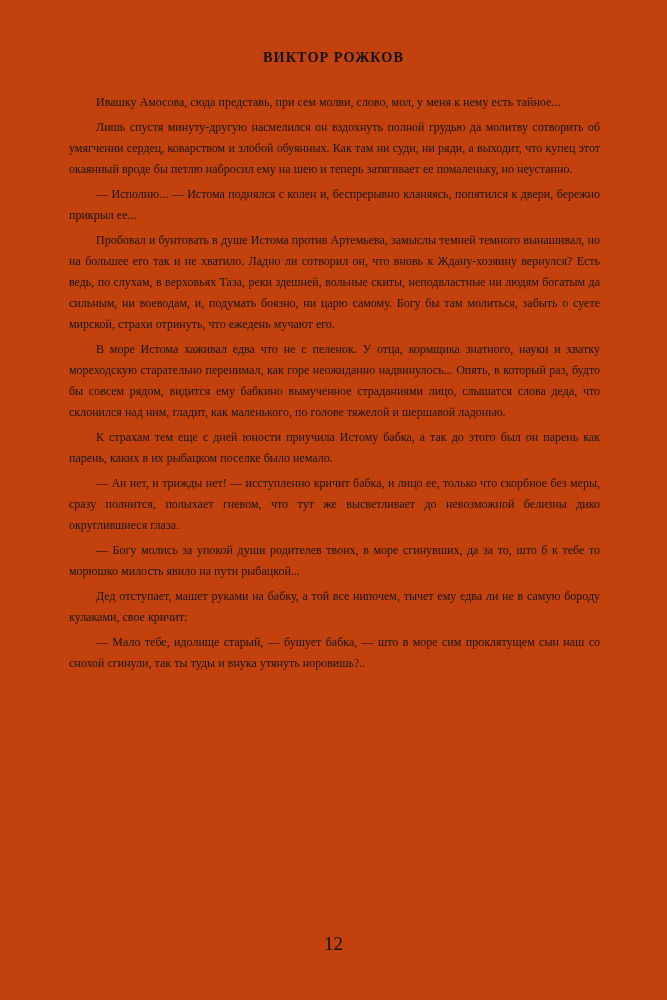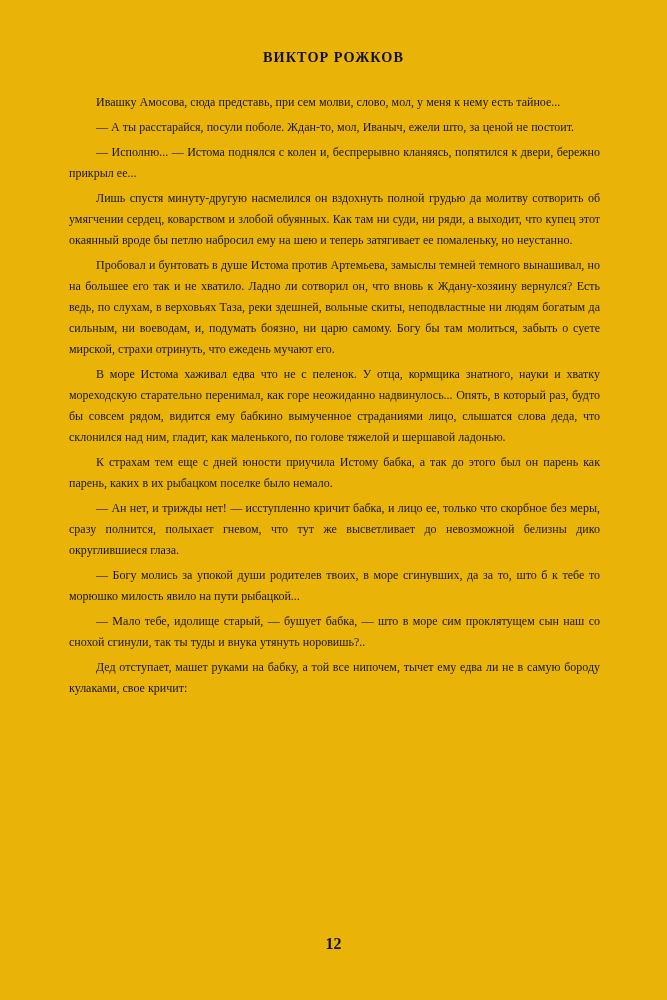--- a/index.html
+++ b/index.html
@@ -14,21 +14,21 @@
     position: relative;
     overflow: hidden;
     font-family: "Liberation Serif", "DejaVu Serif", serif;
     color: #1a1a1a;
     -webkit-font-smoothing: antialiased;
   }
 
   .page {
     position: absolute;
     inset: 0;
-    background: #eab308;
+    background: #c2410c;
   }
 
   
   .running-head {
     position: absolute;
     left: 0;
     right: 0;
     top: 47px;
     text-align: center;
     font-family: "Liberation Serif", "DejaVu Serif", serif;
@@ -66,42 +66,41 @@
     text-align-last: left;
   }
 
   
   .folio {
     position: absolute;
     left: 0;
     right: 0;
     top: 934px;
     text-align: center;
-    font-weight: 700;
-    font-size: 16px;
+    font-weight: 400;
+    font-size: 19px;
     line-height: 20px;
     color: #111111;
   }
 </style>
 </head>
 <body>
 
 <div class="page">
 
   <div class="running-head">ВИКТОР РОЖКОВ</div>
 
   <div class="text-block">
     <p class="para last-line-natural">Ивашку Амосова, сюда представь, при сем молви, слово, мол, у меня к нему есть тайное...</p>
-    <p class="para last-line-natural">— А ты расстарайся, посули поболе. Ждан-то, мол, Иваныч, ежели што, за ценой не постоит.</p>
+    <p class="para last-line-natural">Лишь спустя минуту-другую насмелился он вздохнуть полной грудью да молитву сотворить об умягчении сердец, коварством и злобой обуянных. Как там ни суди, ни ряди, а выходит, что купец этот окаянный вроде бы петлю набросил ему на шею и теперь затягивает ее помаленьку, но неустанно.</p>
     <p class="para last-line-natural">— Исполню... — Истома поднялся с колен и, беспрерывно кланяясь, попятился к двери, бережно прикрыл ее...</p>
-    <p class="para last-line-natural">Лишь спустя минуту-другую насмелился он вздохнуть полной грудью да молитву сотворить об умягчении сердец, коварством и злобой обуянных. Как там ни суди, ни ряди, а выходит, что купец этот окаянный вроде бы петлю набросил ему на шею и теперь затягивает ее помаленьку, но неустанно.</p>
     <p class="para last-line-natural">Пробовал и бунтовать в душе Истома против Артемьева, замыслы темней темного вынашивал, но на большее его так и не хватило. Ладно ли сотворил он, что вновь к Ждану-хозяину вернулся? Есть ведь, по слухам, в верховьях Таза, реки здешней, вольные скиты, неподвластные ни людям богатым да сильным, ни воеводам, и, подумать боязно, ни царю самому. Богу бы там молиться, забыть о суете мирской, страхи отринуть, что ежедень мучают его.</p>
     <p class="para last-line-natural">В море Истома хаживал едва что не с пеленок. У отца, кормщика знатного, науки и хватку мореходскую старательно перенимал, как горе неожиданно надвинулось... Опять, в который раз, будто бы совсем рядом, видится ему бабкино вымученное страданиями лицо, слышатся слова деда, что склонился над ним, гладит, как маленького, по голове тяжелой и шершавой ладонью.</p>
     <p class="para last-line-natural">К страхам тем еще с дней юности приучила Истому бабка, а так до этого был он парень как парень, каких в их рыбацком поселке было немало.</p>
     <p class="para last-line-natural">— Ан нет, и трижды нет! — исступленно кричит бабка, и лицо ее, только что скорбное без меры, сразу полнится, полыхает гневом, что тут же высветливает до невозможной белизны дико округлившиеся глаза.</p>
     <p class="para last-line-natural">— Богу молись за упокой души родителев твоих, в море сгинувших, да за то, што б к тебе то морюшко милость явило на пути рыбацкой...</p>
+    <p class="para last-line-natural">Дед отступает, машет руками на бабку, а той все нипочем, тычет ему едва ли не в самую бороду кулаками, свое кричит:</p>
     <p class="para last-line-natural">— Мало тебе, идолище старый, — бушует бабка, — што в море сим проклятущем сын наш со снохой сгинули, так ты туды и внука утянуть норовишь?..</p>
-    <p class="para last-line-natural">Дед отступает, машет руками на бабку, а той все нипочем, тычет ему едва ли не в самую бороду кулаками, свое кричит:</p>
   </div>
 
   <div class="folio">12</div>
 
 </div>
 
 </body></html>

